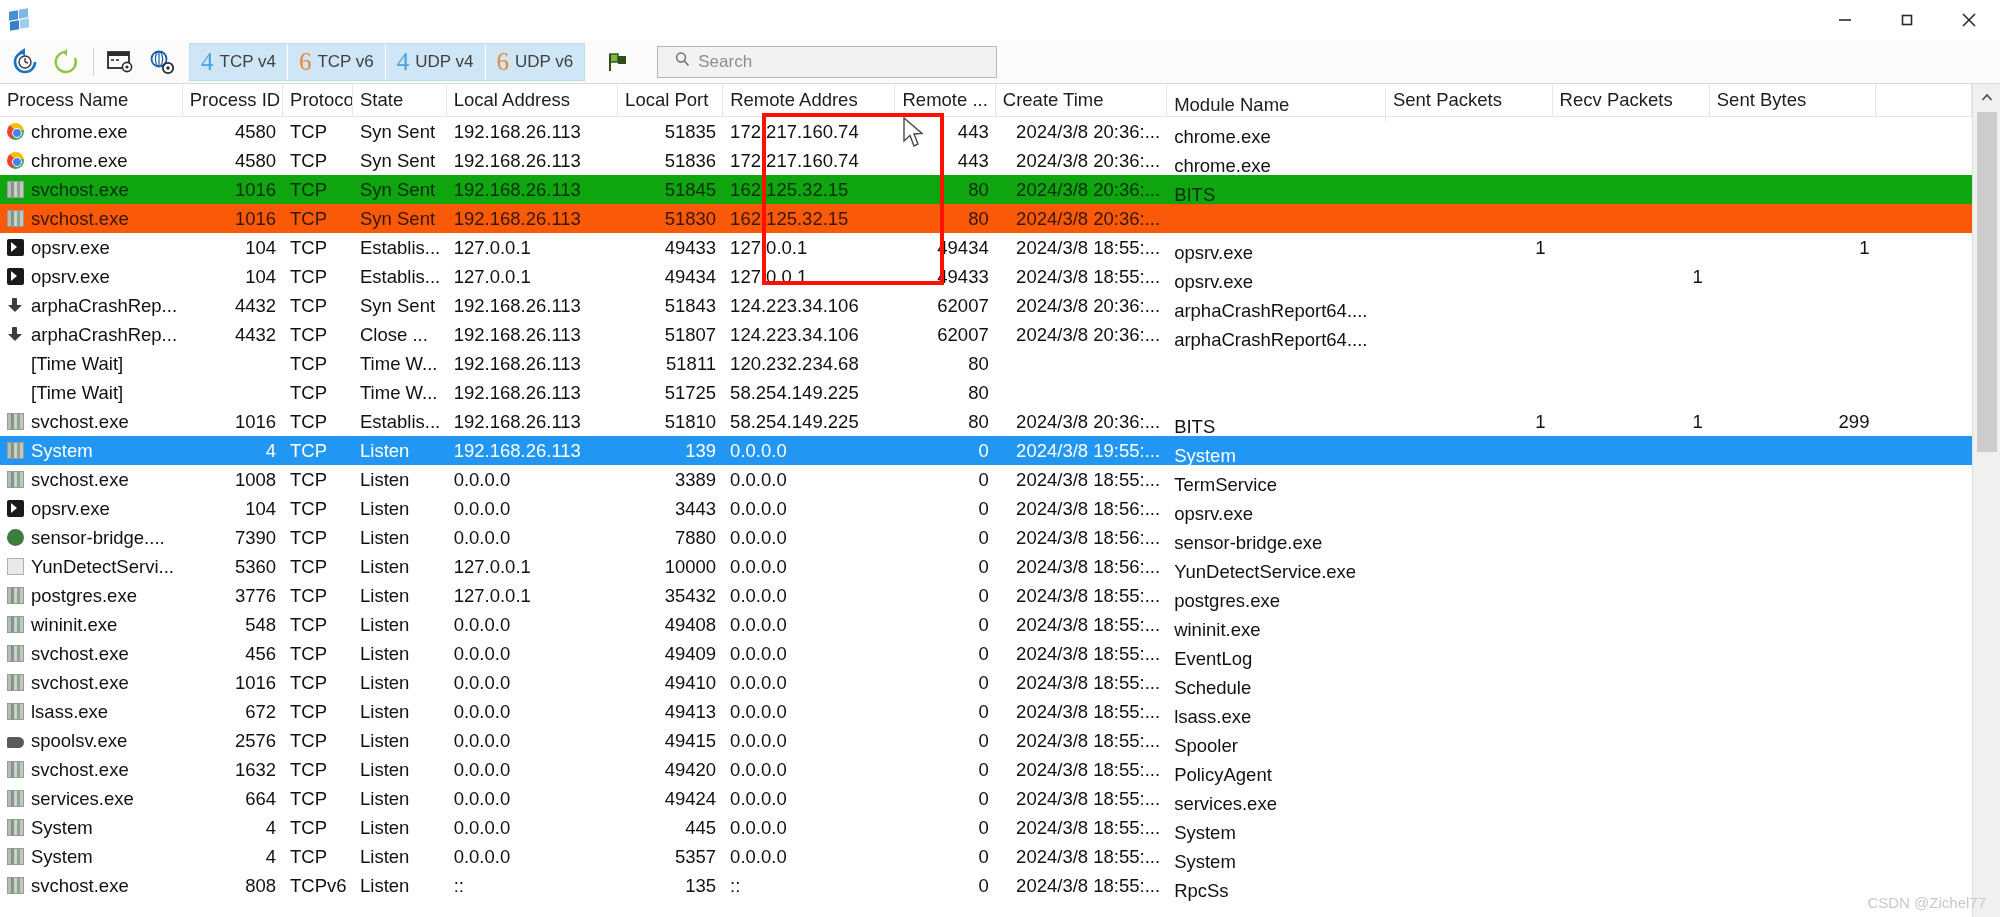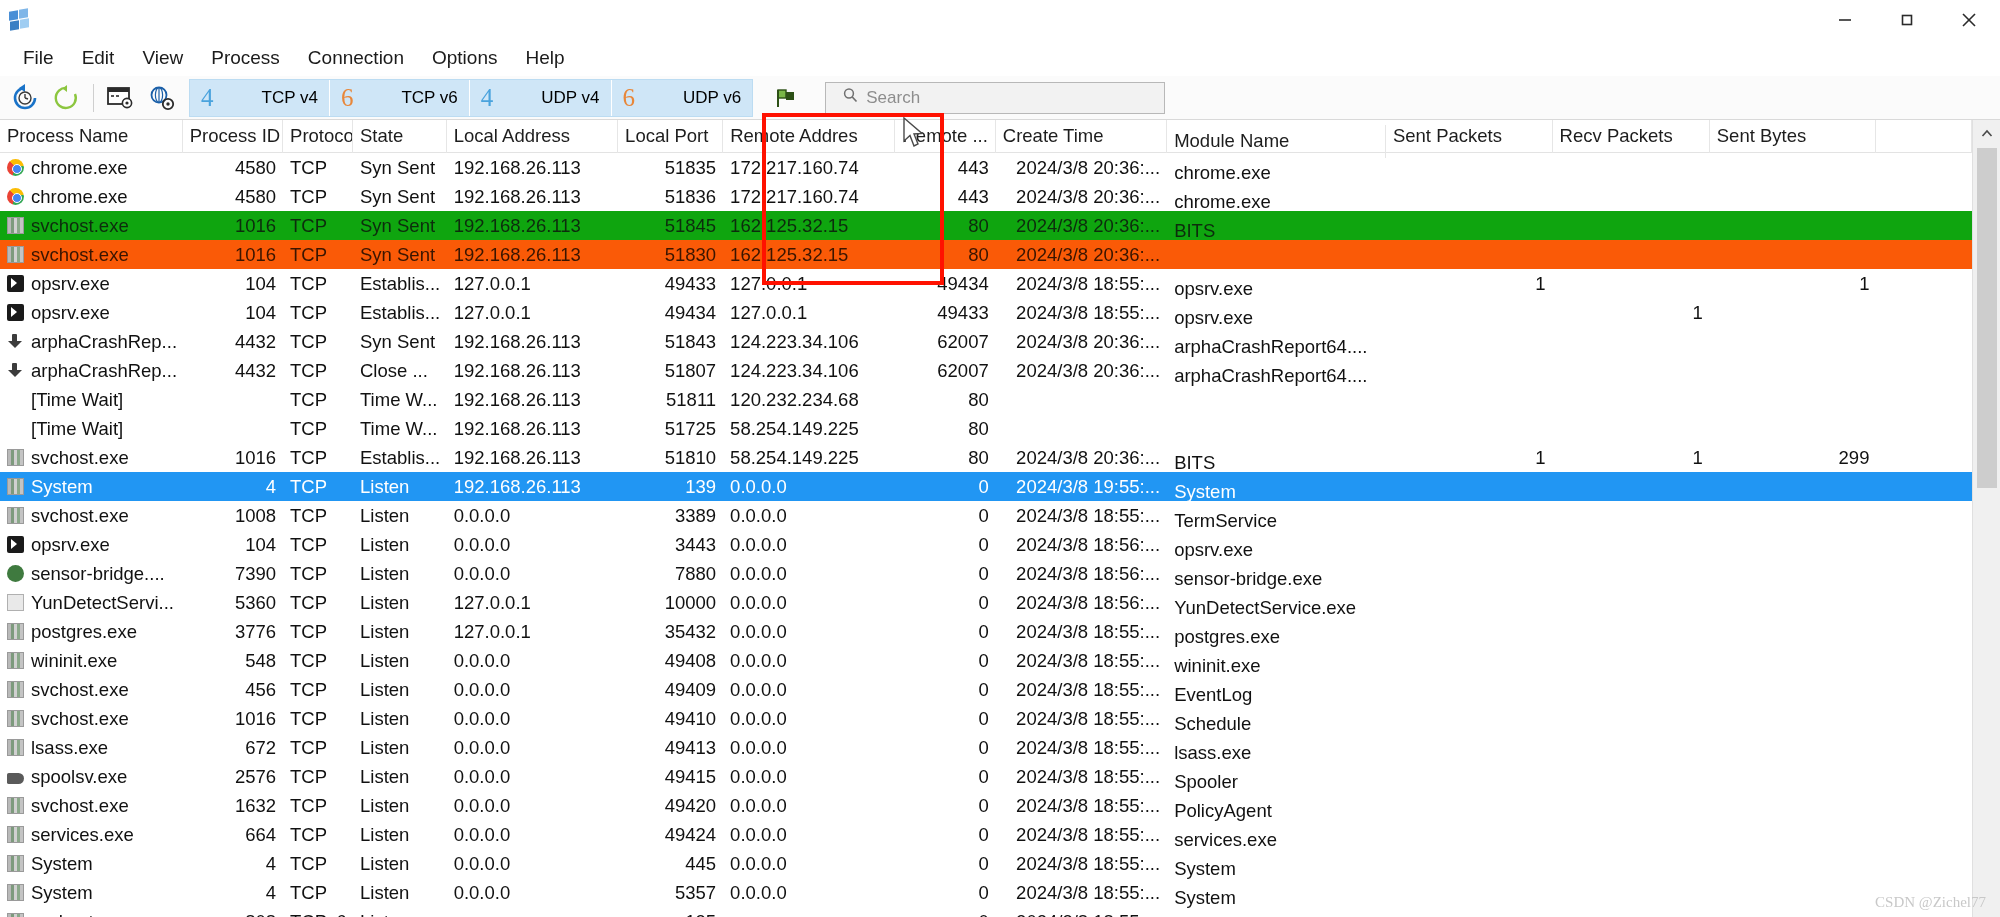--- a/index.html
+++ b/index.html
@@ -92,21 +92,21 @@
     padding: 0 11px; height: 36px;
     border-right: 1px solid #ffffff;
   }
   .proto-btn:last-child { border-right: none; }
   .proto-num {
     font-size: 25px; font-weight: 400; line-height: 1;
     font-family: "Liberation Serif", serif;
   }
   .proto-num.v4 { color: #4aa3dd; }
   .proto-num.v6 { color: #e8873a; }
-  .proto-label { font-size: 17px; color: #000000; white-space: nowrap; margin-left: 42px; }
+  .proto-label { font-size: 17px; color: #404040; white-space: nowrap; }
 
   .flag-btn {
     width: 44px; height: 40px;
     display:flex; align-items:center; justify-content:center;
     margin-left: 10px;
   }
   .search-wrap {
     margin-left: 18px;
     width: 340px; height: 32px;
     background: #f2f2f2;
@@ -267,21 +267,21 @@
   }
 
   
   .cursor {
     position: absolute; z-index: 50; pointer-events: none;
   }
 
   .watermark {
     position: absolute; right: 14px; bottom: 6px;
     font-size: 15px; color: #c8c8c8;
-    font-family: Liberation Serif, serif;
+    font-family: Liberation Sans, sans-serif;
     z-index: 45;
   }
 </style>
 </head>
 <body>
 
 <div class="window">
 
   <div class="titlebar">
     <div class="title-icon">
@@ -303,29 +303,20 @@
       </div>
       <div class="win-btn">
         <svg width="22" height="22" viewBox="0 0 22 22">
           <line x1="5" y1="5" x2="17" y2="17" stroke="#2b2b2b" stroke-width="1.6"></line>
           <line x1="17" y1="5" x2="5" y2="17" stroke="#2b2b2b" stroke-width="1.6"></line>
         </svg>
       </div>
     </div>
   </div>
 
-  <div class="menubar">
-    <div class="menu-item">File</div>
-    <div class="menu-item">Edit</div>
-    <div class="menu-item">View</div>
-    <div class="menu-item">Process</div>
-    <div class="menu-item">Connection</div>
-    <div class="menu-item">Options</div>
-    <div class="menu-item">Help</div>
-  </div>
 
   <div class="toolbar">
 
     <div class="tb-btn">
       <svg width="30" height="30" viewBox="0 0 30 30">
         <path d="M15 5 A10 10 0 1 0 25 15" fill="none" stroke="#1a73c8" stroke-width="2.6"></path>
         <polygon points="15,1 15,9 9,5" fill="#1a73c8"></polygon>
         <circle cx="15" cy="15" r="6" fill="none" stroke="#3a3a3a" stroke-width="1.4"></circle>
         <line x1="15" y1="15" x2="15" y2="11" stroke="#3a3a3a" stroke-width="1.4"></line>
         <line x1="15" y1="15" x2="18" y2="16" stroke="#3a3a3a" stroke-width="1.4"></line>

